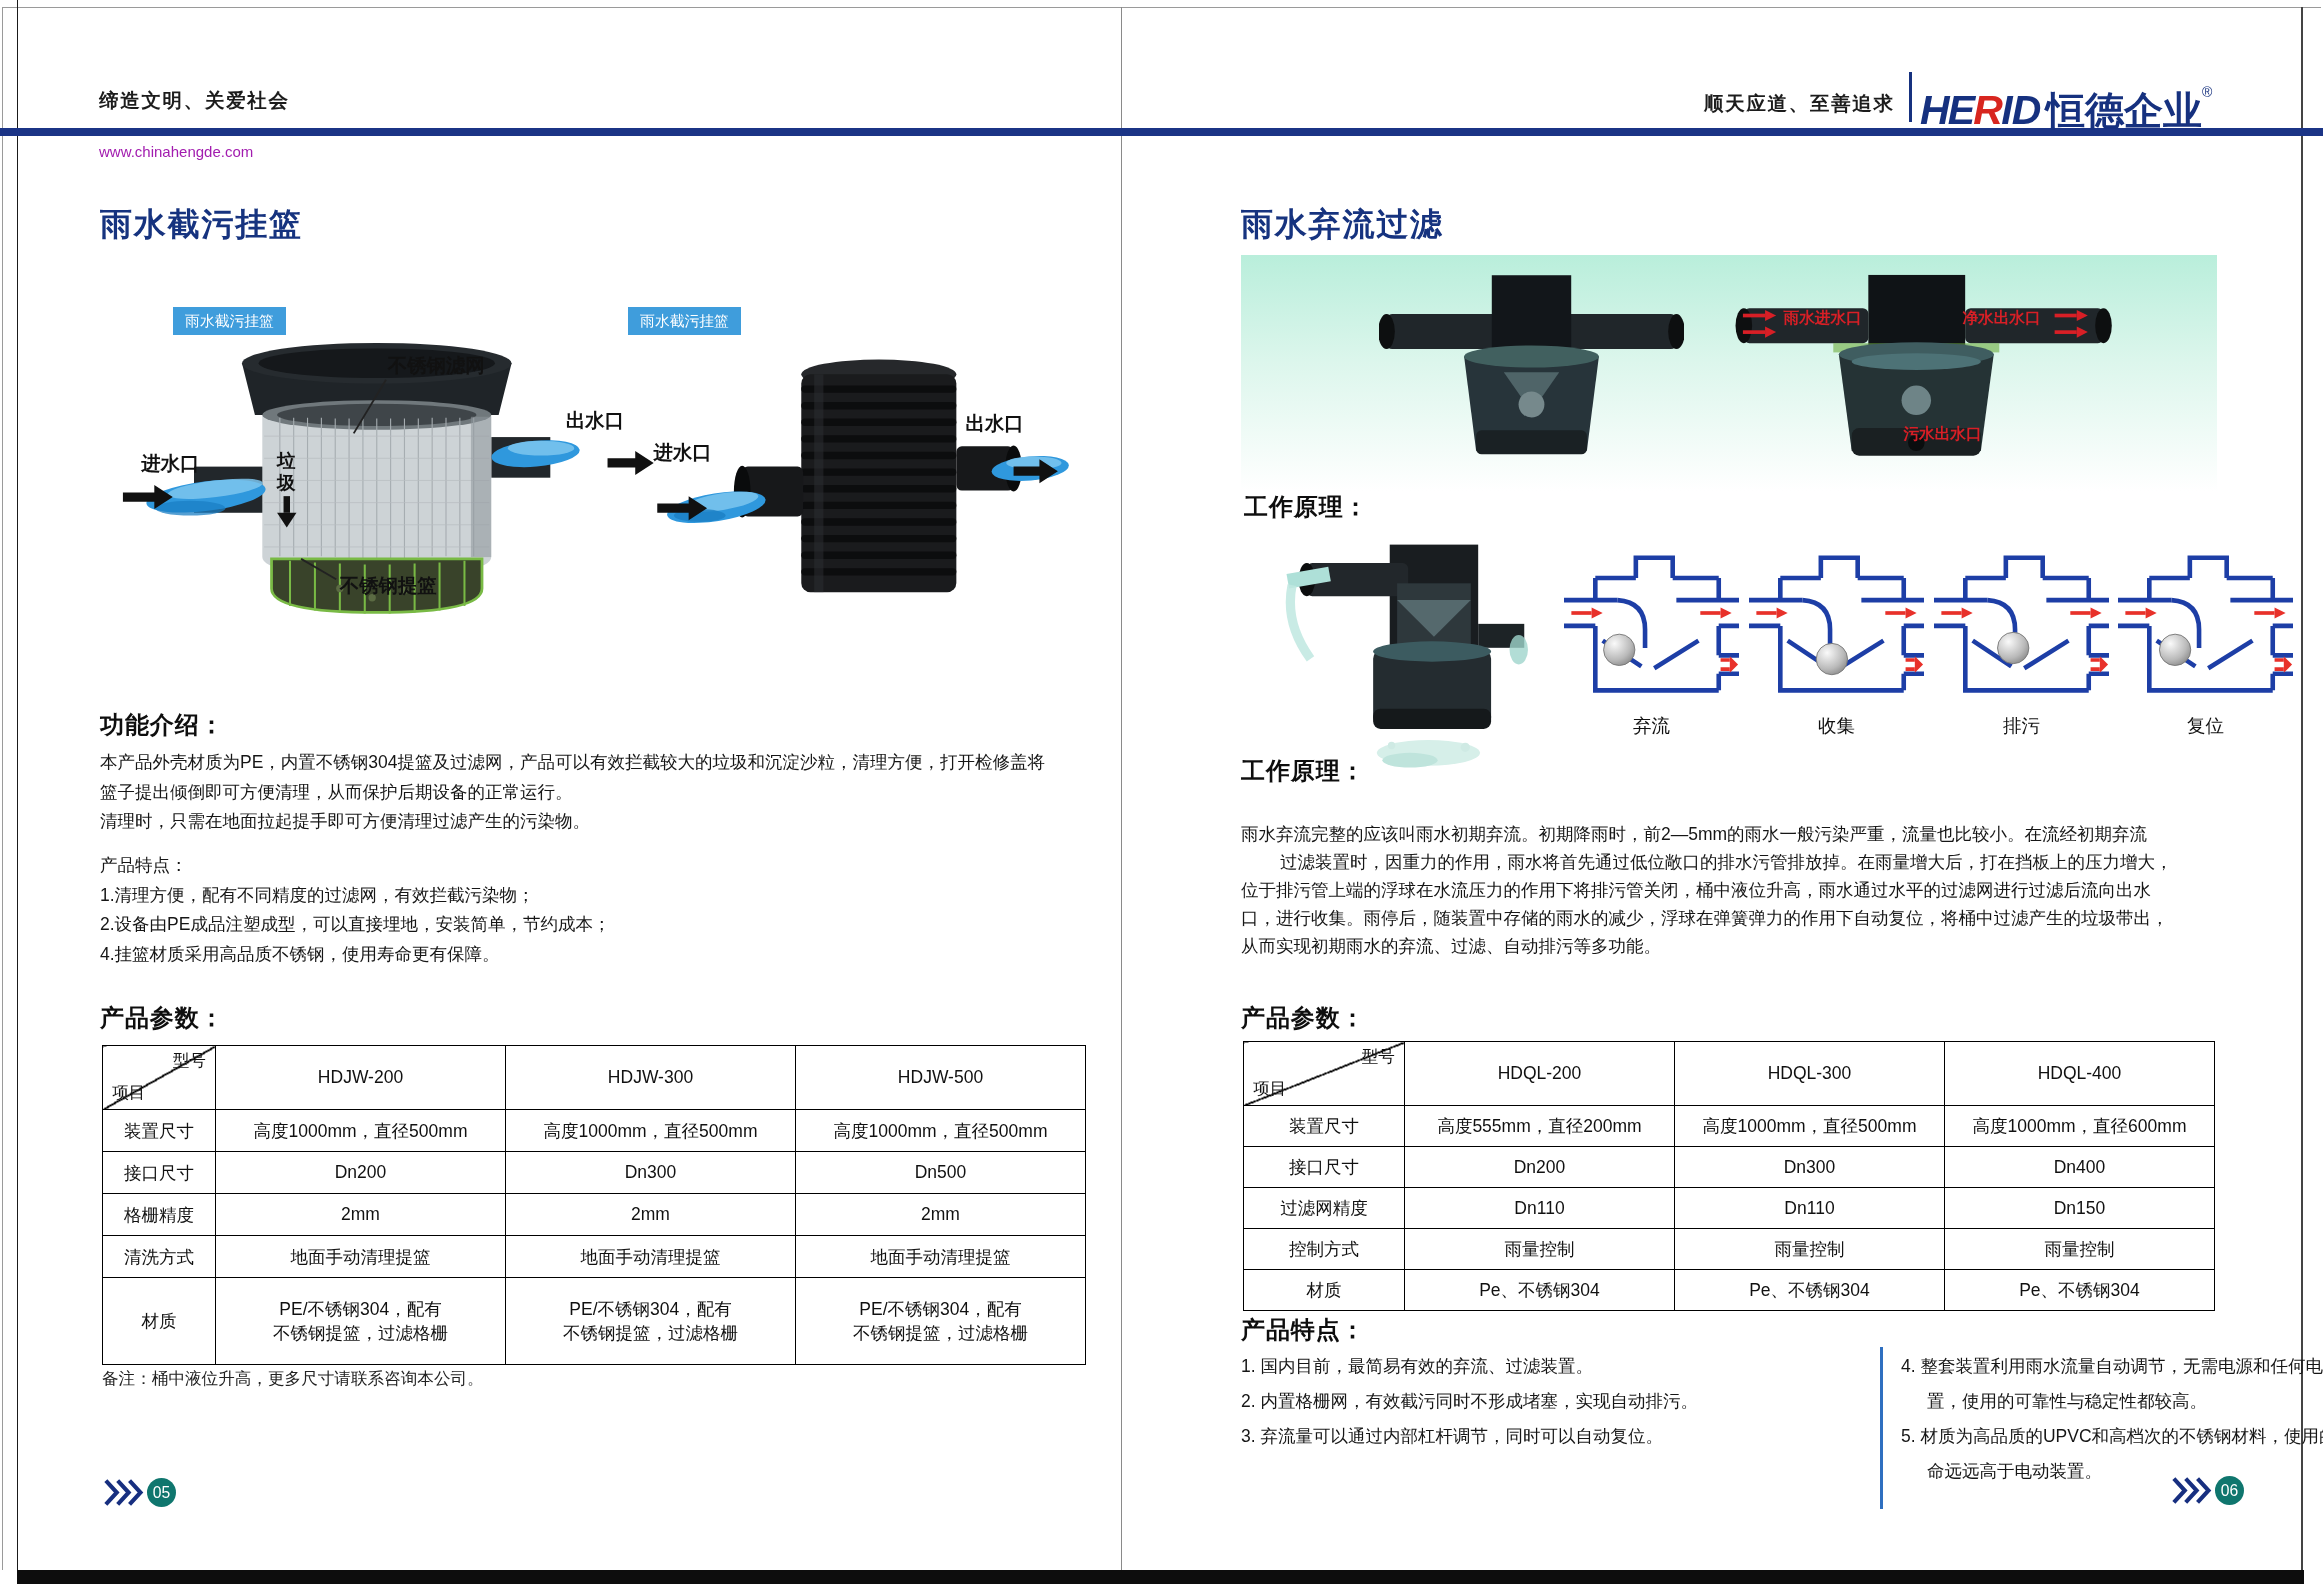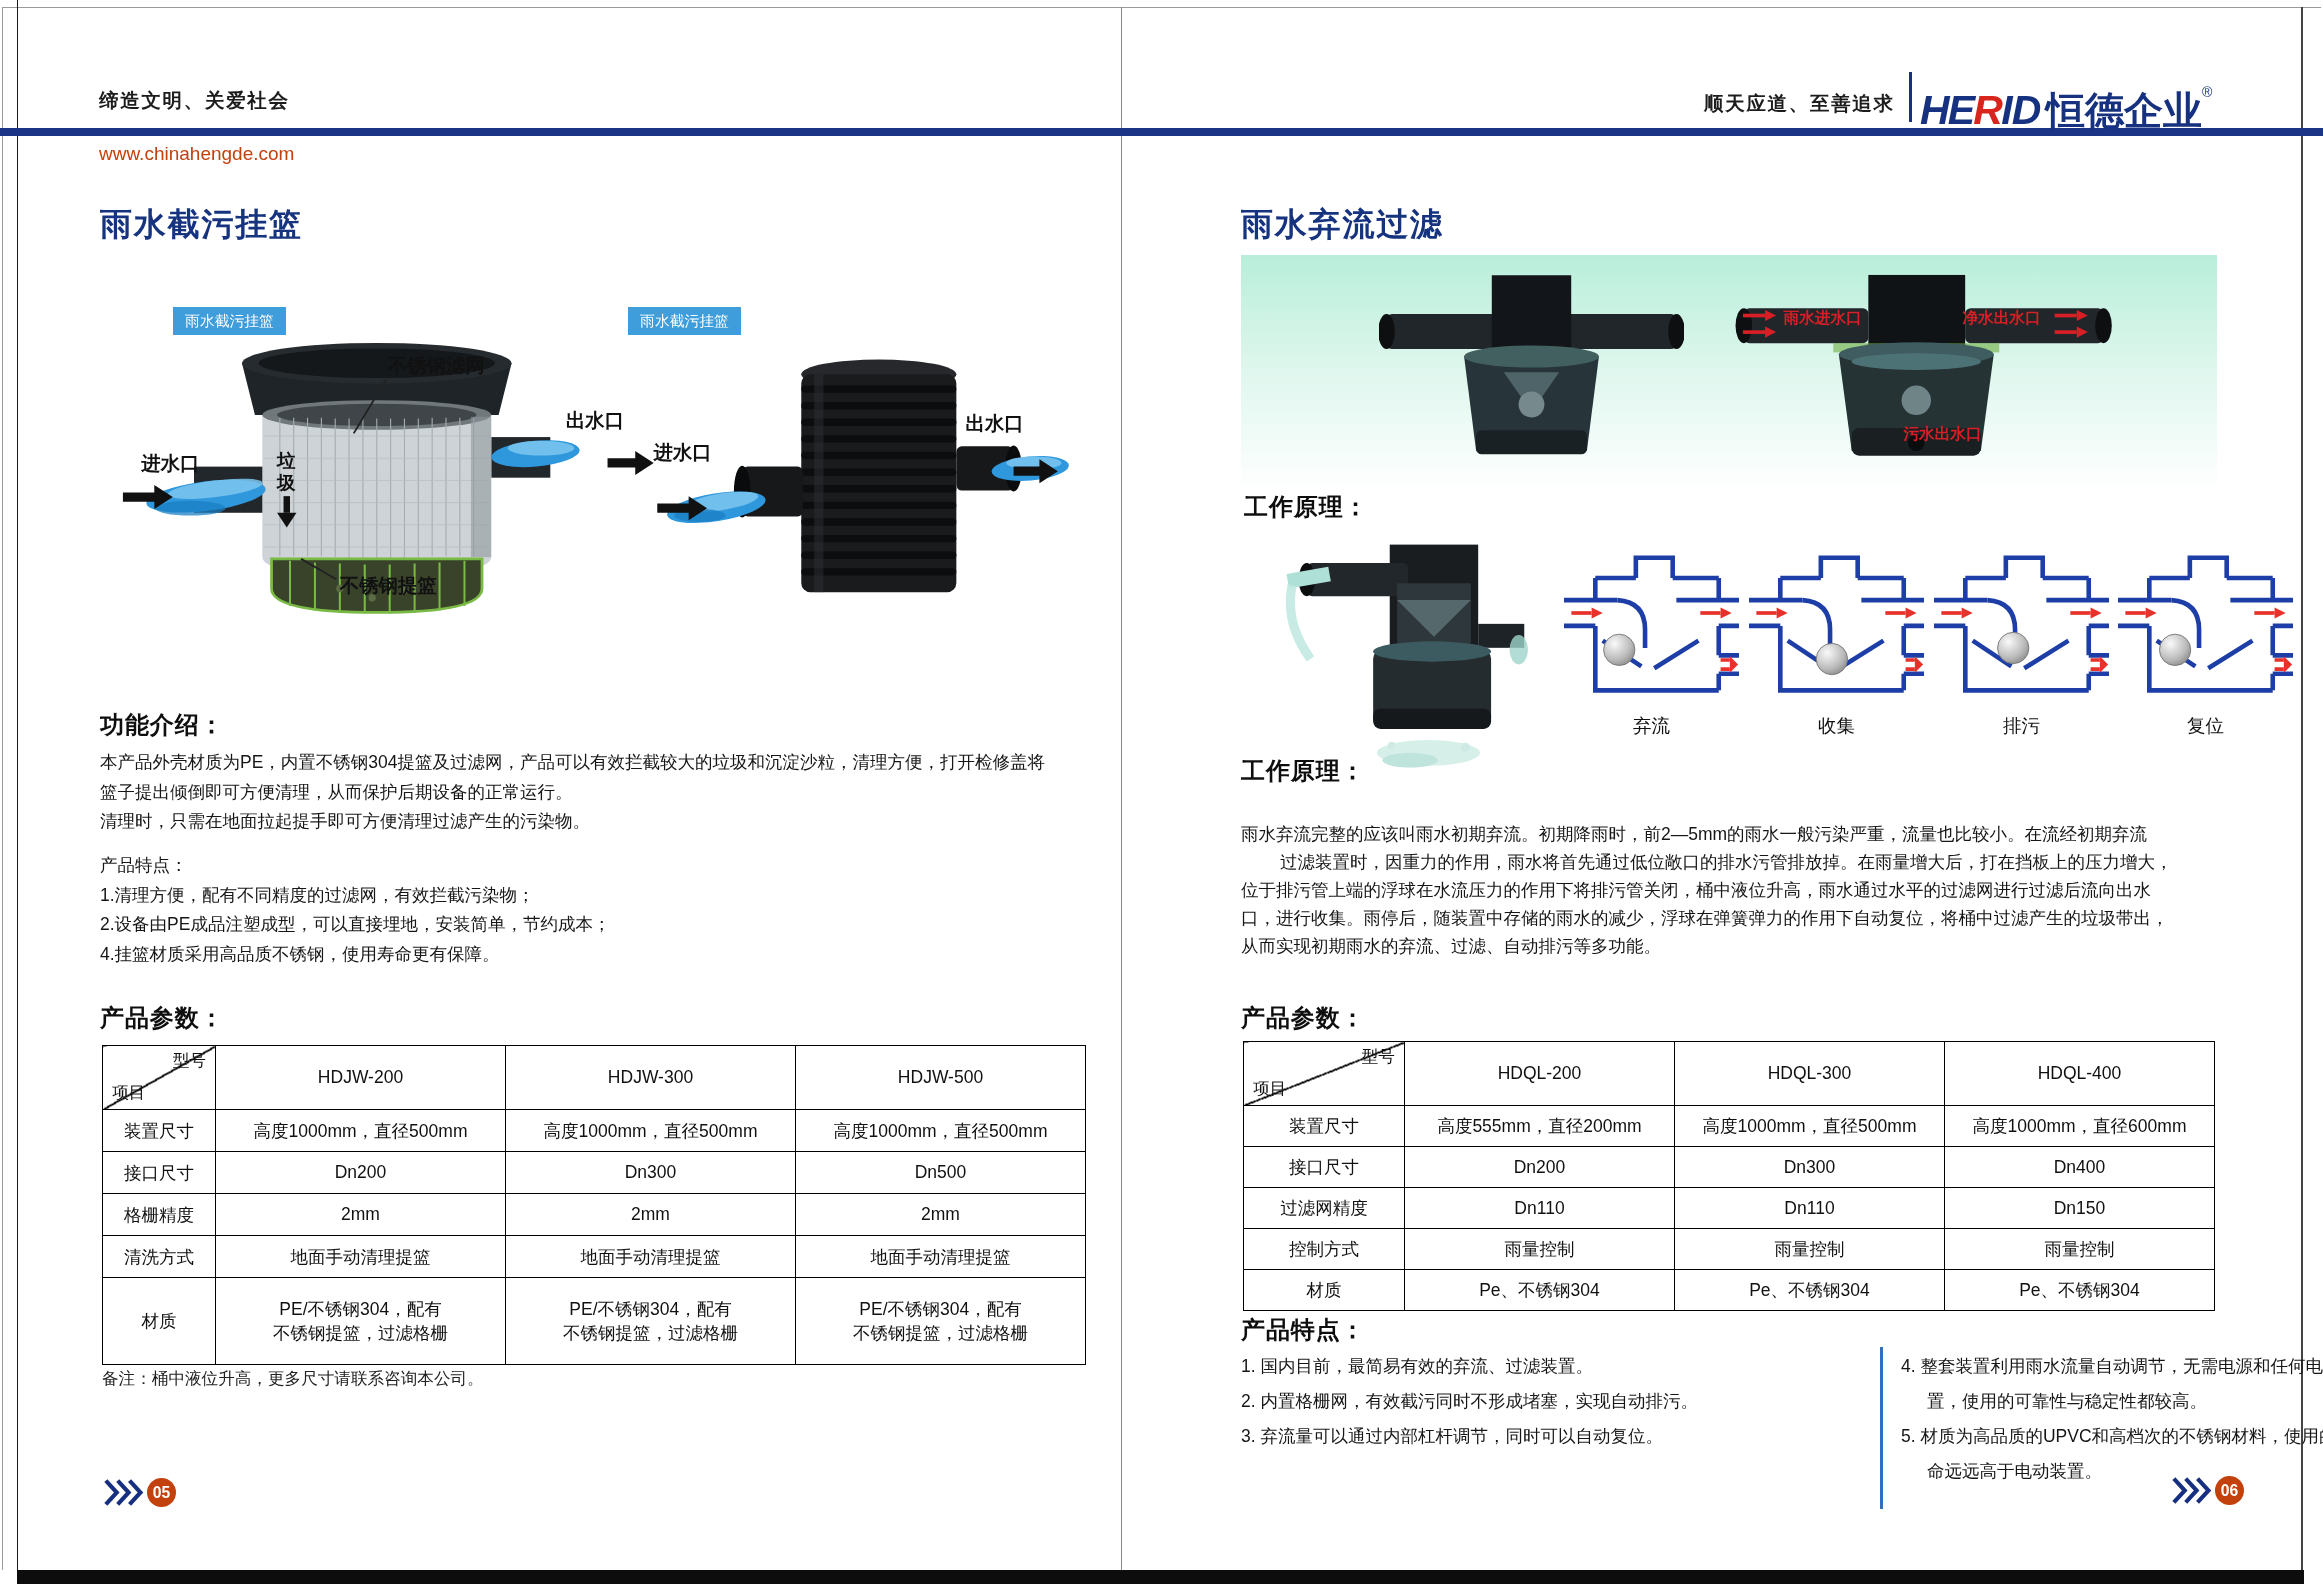--- a/index.html
+++ b/index.html
@@ -13,39 +13,39 @@
   .body-line{font-size:17.5px;line-height:29.5px;color:#161616;}
   .tag{background:#3f9ddc;color:#fff;font-size:14.8px;text-align:center;line-height:28px;width:113px;height:28px;}
   .ptable{border-collapse:collapse;table-layout:fixed;background:#fff;}
   .ptable td{border:1.8px solid #000;text-align:center;vertical-align:middle;font-size:17.5px;color:#111;padding:0 3.7px;white-space:pre-line;}
   .corner{position:relative;padding:0;background-image:linear-gradient(to bottom right,transparent calc(50% - 0.9px),#000 calc(50% - 0.9px),#000 calc(50% + 0.9px),transparent calc(50% + 0.9px));}
   .corner .ct{position:absolute;top:3.7px;right:9.2px;font-size:16.6px;}
   .corner .cb{position:absolute;bottom:5.5px;left:9.2px;font-size:16.6px;}
   .step-label{width:175px;text-align:center;font-size:18.5px;color:#111;}
   .feat-line{font-size:17.5px;line-height:35px;color:#161616;}
   .hang{padding-left:26px;text-indent:-26px;}
-  .pgnum{width:29px;height:29px;border-radius:50%;background:#c2410c;color:#fff;font-size:15.7px;font-weight:700;text-align:center;line-height:29px;}
+  .pgnum{width:29px;height:29px;border-radius:50%;background:#0f766e;color:#fff;font-size:15.7px;font-weight:400;text-align:center;line-height:29px;}
   .note-line{font-family:"Liberation Serif","DejaVu Serif",serif;font-size:16.6px;color:#222;}
   svg text{font-family:"Liberation Sans","DejaVu Sans",sans-serif;}
 </style>
 </head>
 <body>
 
 <div id="canvas">
 
   <div class="abs" style="left:1.8px;top:7.4px;width:2319px;height:0.9px;background:#9a9a9a;"></div>
   <div class="abs" style="left:1.8px;top:7.4px;width:0.9px;height:1563px;background:#9a9a9a;"></div>
   <div class="abs" style="left:16.6px;top:0;width:1.8px;height:1571px;background:#1a1a1a;"></div>
   <div class="abs" style="left:2301px;top:7.4px;width:1.8px;height:1563px;background:#444;"></div>
   <div class="abs" style="left:1121px;top:7.4px;width:0.9px;height:1563px;background:#8a8a8a;"></div>
   <div class="abs" style="left:16.6px;top:1570px;width:2287px;height:14px;background:#0d0d0d;"></div>
 
   <div class="abs nowrap" style="left:99px;top:87px;font-size:19.4px;font-weight:600;letter-spacing:1.8px;color:#1c1c1c;">缔造文明、关爱社会</div>
   <div class="abs band" style="left:0;top:128px;width:2323px;height:8.3px;"></div>
-  <div class="abs nowrap" style="left:99px;top:143px;font-size:19px;color:#c2410c;">www.chinahengde.com</div>
+  <div class="abs nowrap" style="left:99px;top:143px;font-size:15px;color:#a21caf;">www.chinahengde.com</div>
 
   <div class="abs nowrap" style="left:1704px;top:90px;font-size:19.4px;font-weight:600;letter-spacing:1.8px;color:#1c1c1c;">顺天应道、至善追求</div>
   <div class="abs" style="left:1909px;top:72px;width:2.8px;height:50px;background:#16317f;"></div>
   <div class="abs nowrap" style="left:1920px;top:84px;height:50px;">
     <span style="font-size:41px;font-weight:900;font-style:italic;color:#16317f;letter-spacing:-1.8px;">HE</span><span style="font-size:41px;font-weight:900;font-style:italic;color:#d8261f;letter-spacing:-1.8px;">R</span><span style="font-size:41px;font-weight:900;font-style:italic;color:#16317f;letter-spacing:-0.9px;">ID</span><span style="font-size:39px;font-weight:900;color:#16317f;margin-left:5.5px;">恒德企业</span><span style="font-size:14px;color:#16317f;vertical-align:top;">®</span>
   </div>
 
   <div class="abs page-title nowrap" style="left:100px;top:203px;">雨水截污挂篮</div>
 
   <div class="abs tag" style="left:173px;top:307px;">雨水截污挂篮</div>

